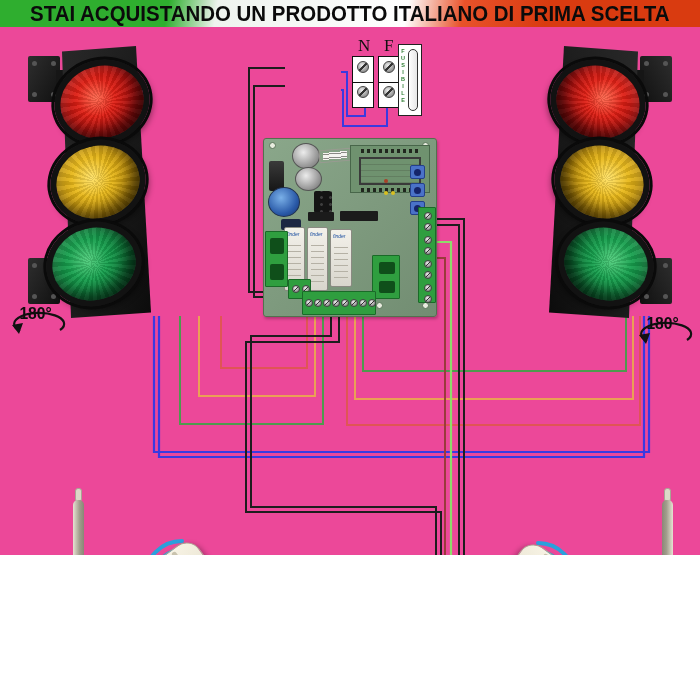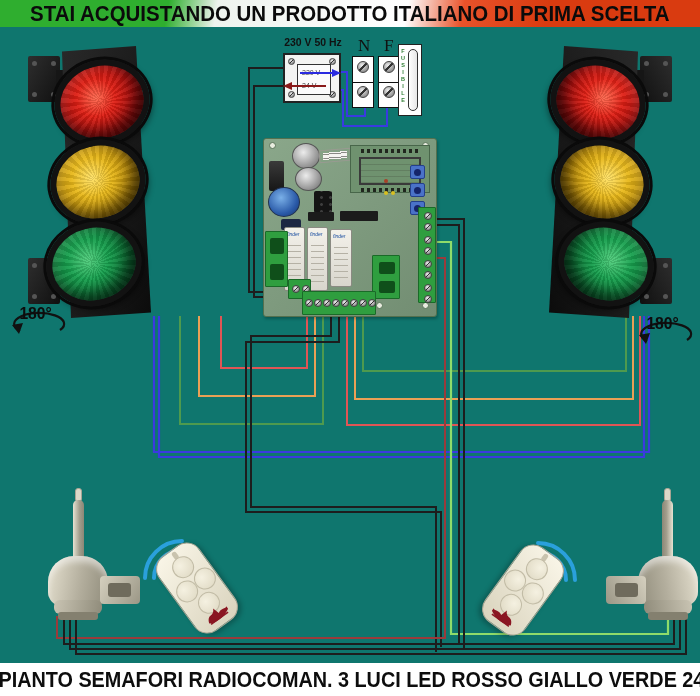--- a/index.html
+++ b/index.html
@@ -1,16 +1,16 @@
 <!DOCTYPE html>
 <html><head>
 <meta charset="utf-8">
 <style>
   html,body{margin:0;padding:0;background:#fff;}
-  .stage{position:relative;width:700px;height:696px;background:#0f766e;overflow:hidden;
+  .stage{position:relative;width:700px;height:555px;background:#ec4899;overflow:hidden;
          font-family:"Liberation Sans",sans-serif;}
   
   .banner-top{position:absolute;left:0;top:0;width:700px;height:27px;
     background:linear-gradient(100deg,#2fae2f 0%,#2fae2f 24%,#eef3ee 31%,#ffffff 58%,#e8522a 66%,#d93b10 78%,#d93b10 100%);
     display:flex;align-items:center;justify-content:center;}
   .banner-top span{font-weight:bold;font-size:22px;color:#0b0b0b;white-space:nowrap;
     transform:scaleX(.93);letter-spacing:0;}
   .banner-bottom{position:absolute;left:0;top:663px;width:700px;height:33px;background:#fff;
     display:flex;align-items:center;justify-content:center;}
   .banner-bottom span{font-weight:bold;font-size:22px;color:#0d0d0d;white-space:nowrap;transform:scaleX(.9);}
@@ -250,39 +250,20 @@
     <span>180°</span>
   </div>
   <div class="rot rot-right">
     <svg width="66" height="38">
       <path d="M14,28 A25,11 0 1 1 54,27" fill="none" stroke="#111" stroke-width="2.2"></path>
       <polygon points="6,22 17,20 13,31" fill="#111"></polygon>
     </svg>
     <span>180°</span>
   </div>
 
-  <div class="psu">
-    <div class="psu-label">230 V 50 Hz</div>
-    <div class="psu-box">
-      <i class="scrw ps1"></i>
-      <i class="scrw ps2"></i>
-      <i class="scrw ps3"></i>
-      <i class="scrw ps4"></i>
-      <div class="psu-inner">
-        <b class="pv1">220 V</b>
-        <b class="pv2">24 V</b>
-      </div>
-    </div>
-    <svg width="64" height="52">
-      <line x1="20" y1="20" x2="52" y2="20" stroke="#2a2ae0" stroke-width="2"></line>
-      <polygon points="52,16 61,20 52,24" fill="#2a2ae0"></polygon>
-      <line x1="46" y1="33" x2="12" y2="33" stroke="#8a1a1a" stroke-width="2"></line>
-      <polygon points="12,29 3,33 12,37" fill="#8a1a1a"></polygon>
-    </svg>
-  </div>
 
   <div class="nf">
     <span class="nf-lab nf-n">N</span>
     <span class="nf-lab nf-f">F</span>
     <div class="tblock tb1">
       <i class="scrw ts1"></i>
       <i class="scrw ts2"></i>
     </div>
     <div class="tblock tb2">
       <i class="scrw ts1"></i>

